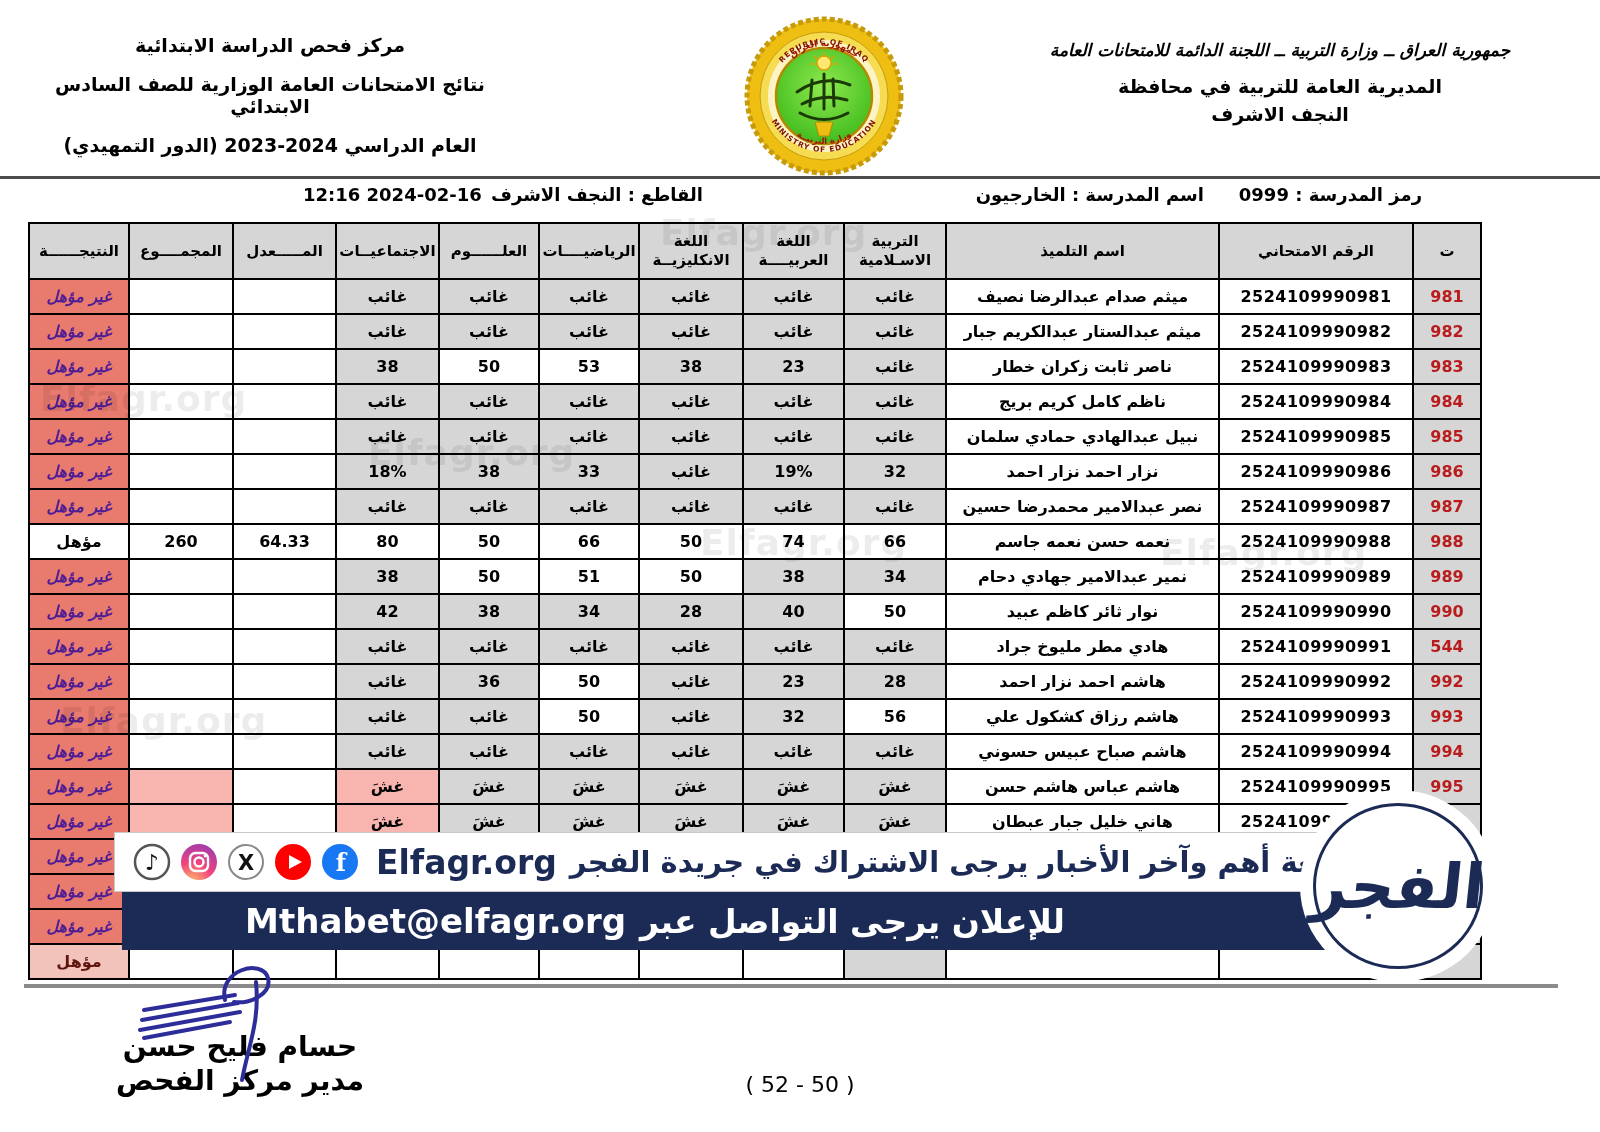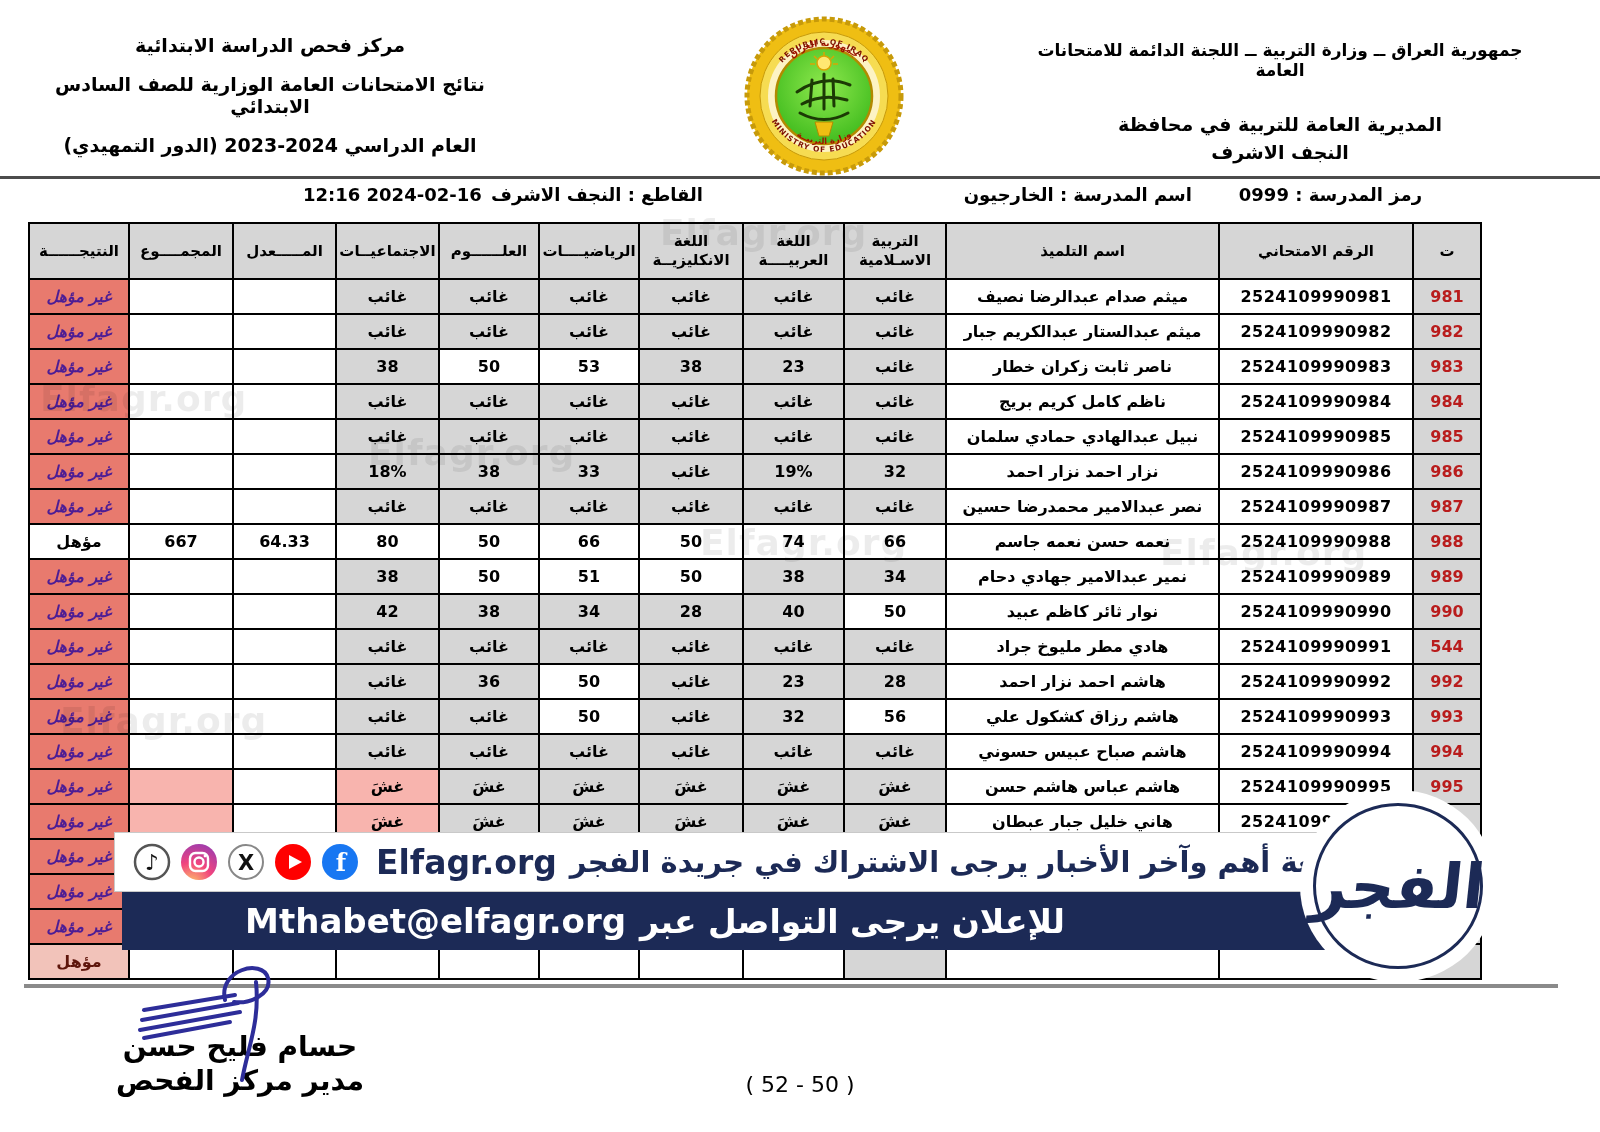--- a/index.html
+++ b/index.html
@@ -6,21 +6,21 @@
   *{box-sizing:border-box;}
   .page{
     position:relative;width:1600px;height:1132px;background:#fff;overflow:hidden;
     font-family:"DejaVu Sans",sans-serif;color:#000;
   }
   
   .hdr-block{position:absolute;text-align:center;font-weight:bold;direction:rtl;}
   .hdr-left{left:55px;top:34px;width:430px;}
   .hdr-left .l{font-size:19px;margin-bottom:17px;}
   .hdr-right{left:1030px;top:40px;width:500px;}
-  .hdr-right .l1{font-size:17px;margin-bottom:33px;}
+  .hdr-right .l1{font-size:17px;margin-bottom:15px;font-style:italic;}
   .hdr-right .l{font-size:19px;margin-bottom:6px;}
   .emblem{position:absolute;left:742px;top:16px;}
   .sep-line{position:absolute;left:0;top:176px;width:1600px;height:3px;background:#4c4c4c;}
   
   .info-item{position:absolute;top:184px;font-size:18px;font-weight:bold;direction:rtl;white-space:nowrap;}
   .info-ltr{direction:ltr;}
   
   .results-wrap{position:absolute;left:28px;top:222px;}
   table.results{border-collapse:collapse;table-layout:fixed;direction:rtl;background:#fff;}
   table.results th,table.results td{
@@ -127,21 +127,21 @@
       <path d="M70,64 l-2,26"></path>
         <path d="M91,63 l1,27"></path>
       <path d="M58,97 q24,13 48,0"></path>
     </g>
     <polygon points="73,106 91,106 87,120 77,120" fill="#efbe13" stroke="#b28a00" stroke-width="1"></polygon>
   </svg>
 
   <div class="sep-line"></div>
 
   <div class="info-item" style="right:178px;">رمز المدرسة : 0999</div>
-  <div class="info-item" style="right:408px;">اسم المدرسة : الخارجيون</div>
+  <div class="info-item" style="right:396px;">اسم المدرسة : الخارجيون</div>
   <div class="info-item" style="right:897px;">القاطع : النجف الاشرف</div>
   <div class="info-item info-ltr" style="left:303px;">12:16 2024-02-16</div>
 
   <div class="results-wrap">
     <table class="results" id="results-table">
         <colgroup>
           <col style="width: 68px;">
           <col style="width: 194px;">
           <col style="width: 273px;">
           <col style="width: 102px;">
@@ -273,21 +273,21 @@
             <td class="c-no bg-gray">988</td>
             <td class="c-exam bg-white">2524109990988</td>
             <td class="c-name bg-white">نعمه حسن نعمه جاسم</td>
             <td class="c-islamic bg-white">66</td>
             <td class="c-arabic bg-white">74</td>
             <td class="c-english bg-white">50</td>
             <td class="c-math bg-white">66</td>
             <td class="c-science bg-white">50</td>
             <td class="c-social bg-white">80</td>
             <td class="c-avg bg-white">64.33</td>
-            <td class="c-total bg-white">667</td>
+            <td class="c-total bg-white">260</td>
             <td class="c-result bg-white">مؤهل</td>
           </tr>
           <tr>
             <td class="c-no bg-gray">989</td>
             <td class="c-exam bg-white">2524109990989</td>
             <td class="c-name bg-white">نمير عبدالامير جهادي دحام</td>
             <td class="c-islamic bg-gray">34</td>
             <td class="c-arabic bg-gray">38</td>
             <td class="c-english bg-white">50</td>
             <td class="c-math bg-white">51</td>

